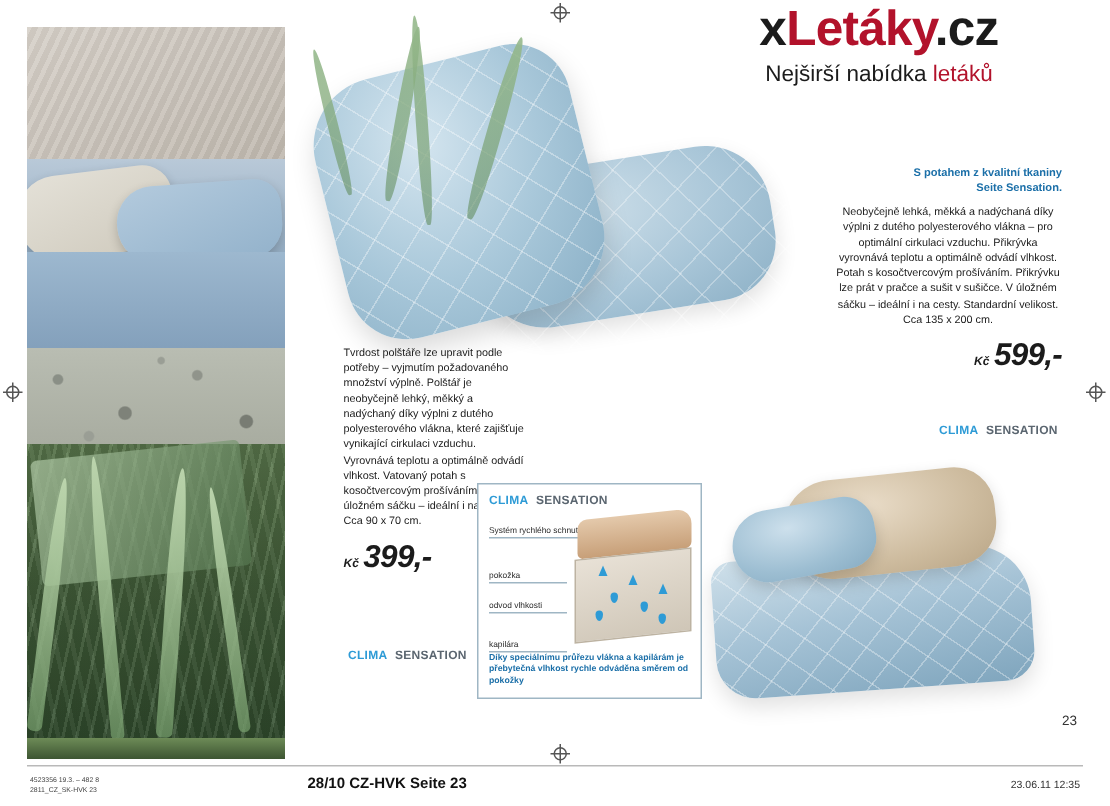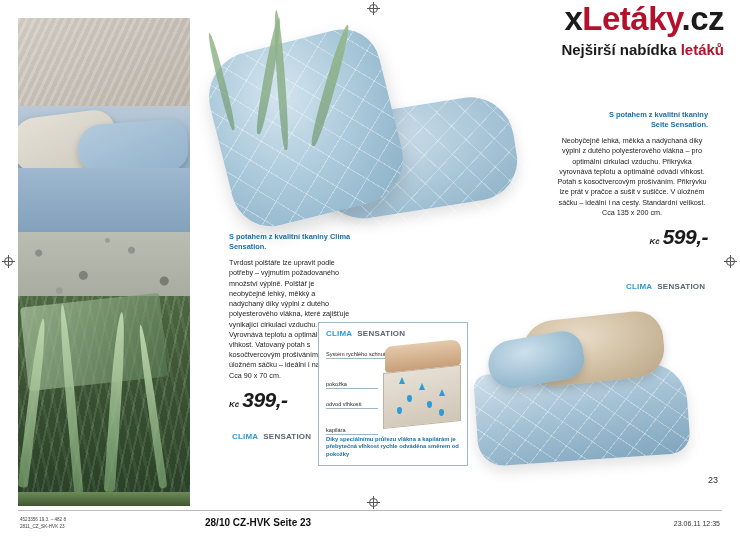--- a/index.html
+++ b/index.html
@@ -17,38 +17,38 @@
 
   .page {
     position: absolute;
     inset: 0;
     background: #ffffff;
   }
 
   
   .brand {
     position: absolute;
-    right: 16px;
+    right: 4px;
     top: 2px;
-    text-align: right;
+    text-align: center;
     width: 300px;
   }
   .brand-title {
     font-size: 33px;
     font-weight: bold;
     letter-spacing: -0.5px;
     color: #b2122b;
     line-height: 1.05;
     white-space: nowrap;
   }
   .brand-title .blk { color: #1b1b1b; }
   .brand-sub {
     margin-top: 4px;
     font-size: 15px;
-    font-weight: bold;
+    font-weight: normal;
     color: #1b1b1b;
     white-space: nowrap;
   }
   .brand-sub .red { color: #b2122b; }
 
   
   .regmark {
     position: absolute;
     width: 13px;
     height: 13px;
@@ -458,21 +458,20 @@
 
   <div class="photo-duvet">
     <div class="duvet-fold">
         <div class="quilt"></div>
       </div>
     <div class="duvet-pillow-beige"></div>
     <div class="duvet-pillow-blue"></div>
   </div>
 
   <div class="txt-polstar">
-    <div class="prod-sub">S potahem z kvalitní tkaniny Clima Sensation.</div>
     <p class="prod-body">Tvrdost polštáře lze upravit podle potřeby – vyjmutím požadovaného množství výplně. Polštář je neobyčejně lehký, měkký a nadýchaný díky výplni z dutého polyesterového vlákna, které zajišťuje vynikající cirkulaci vzduchu. Vyrovnává teplotu a optimálně odvádí vlhkost. Vatovaný potah s kosočtvercovým prošíváním. V úložném sáčku – ideální i na cesty. Cca 90 x 70 cm.</p>
     <div class="price-row">
       <span class="price-cur">Kč</span>
       <span class="price-val">399,-</span>
     </div>
   </div>
 
   <div class="clima clima-mark clima-left">
     <span class="c1">CLIMA</span>
       <span class="c2">SENSATION</span>

